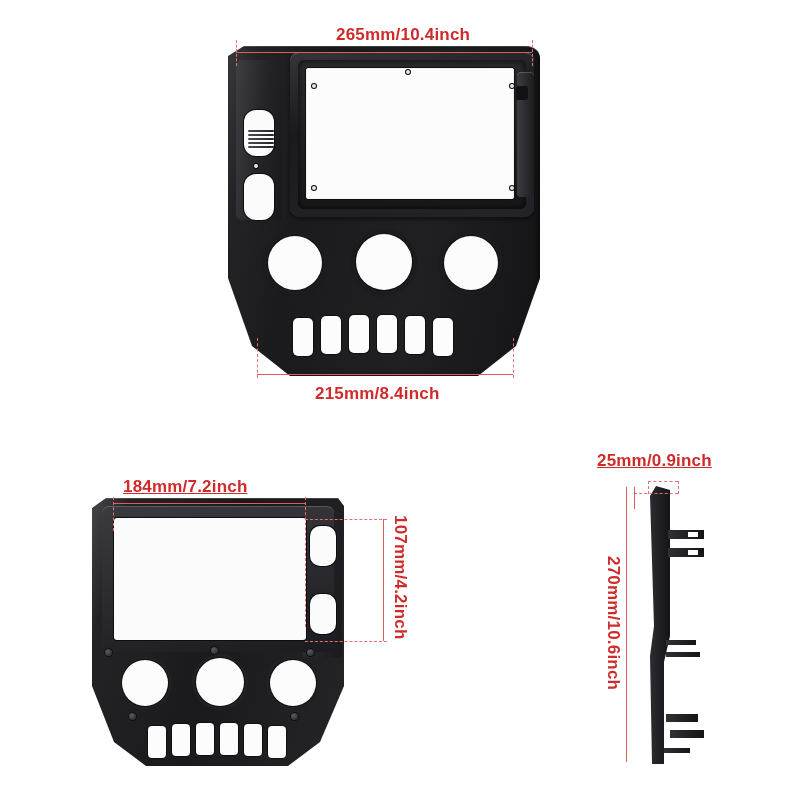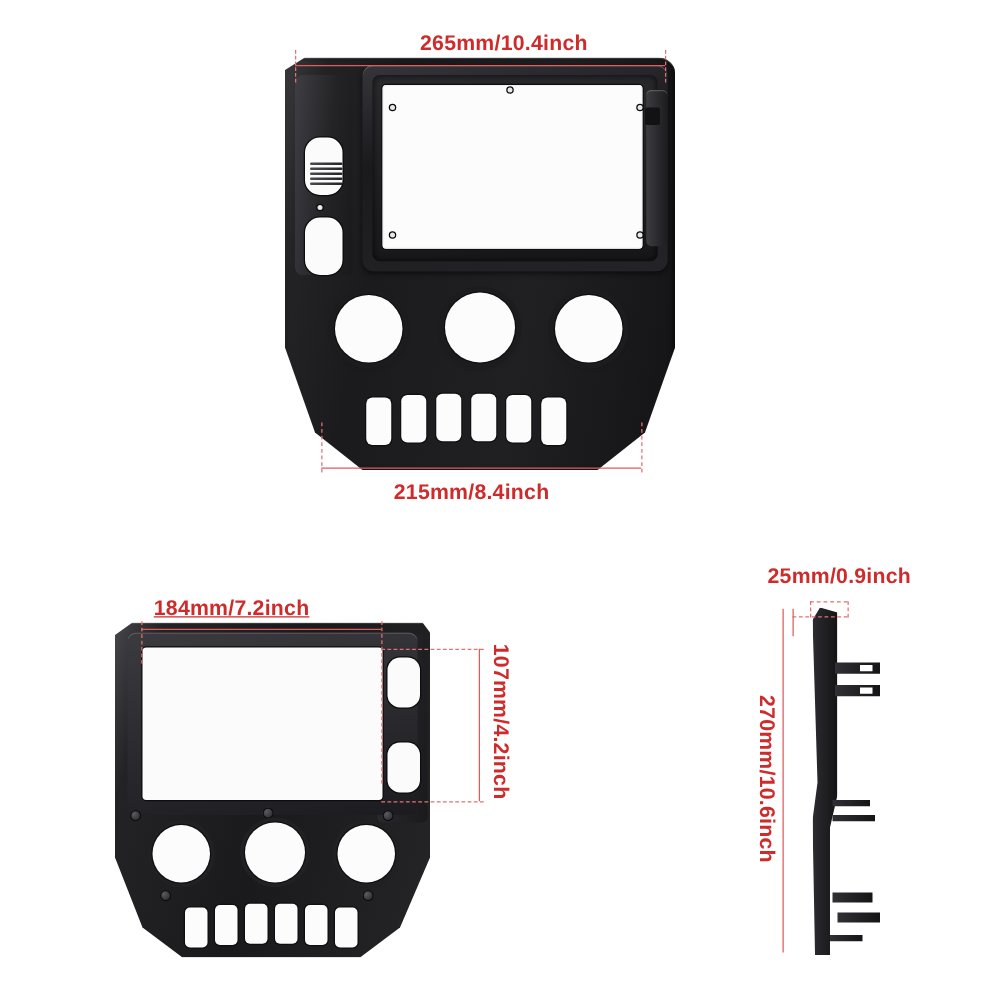--- a/index.html
+++ b/index.html
@@ -238,21 +238,21 @@
     <div class="s-gap" style="left:48px;top:64px;width:10px;height:5px;"></div>
 
     <div class="s-tab thin" style="left:26px;top:154px;width:30px;"></div>
     <div class="s-tab thin" style="left:26px;top:166px;width:34px;"></div>
 
     <div class="s-tab" style="left:26px;top:228px;width:32px;height:8px;"></div>
     <div class="s-tab" style="left:30px;top:244px;width:34px;height:8px;"></div>
     <div class="s-tab thin" style="left:24px;top:262px;width:26px;"></div>
   </div>
 
-  <div class="dim-label" style="left:614px;top:452px;">25mm/0.9inch</div>
+  <div class="dim-label" style="left:597px;top:452px;text-decoration:underline;">25mm/0.9inch</div>
   <div class="ext-h" style="left:648px;top:481px;width:30px;"></div>
   <div class="ext-h" style="left:634px;top:493px;width:44px;"></div>
   <div class="ext-v" style="left:648px;top:481px;height:13px;"></div>
   <div class="ext-v" style="left:678px;top:481px;height:13px;"></div>
   <div class="dim-line-v" style="left:634px;top:487px;height:22px;"></div>
 
   <div class="dim-line-v" style="left:626px;top:487px;height:275px;"></div>
   <div class="dim-label vert" style="left:622px;top:556px;transform:rotate(90deg);">270mm/10.6inch</div>
 
 </div>

